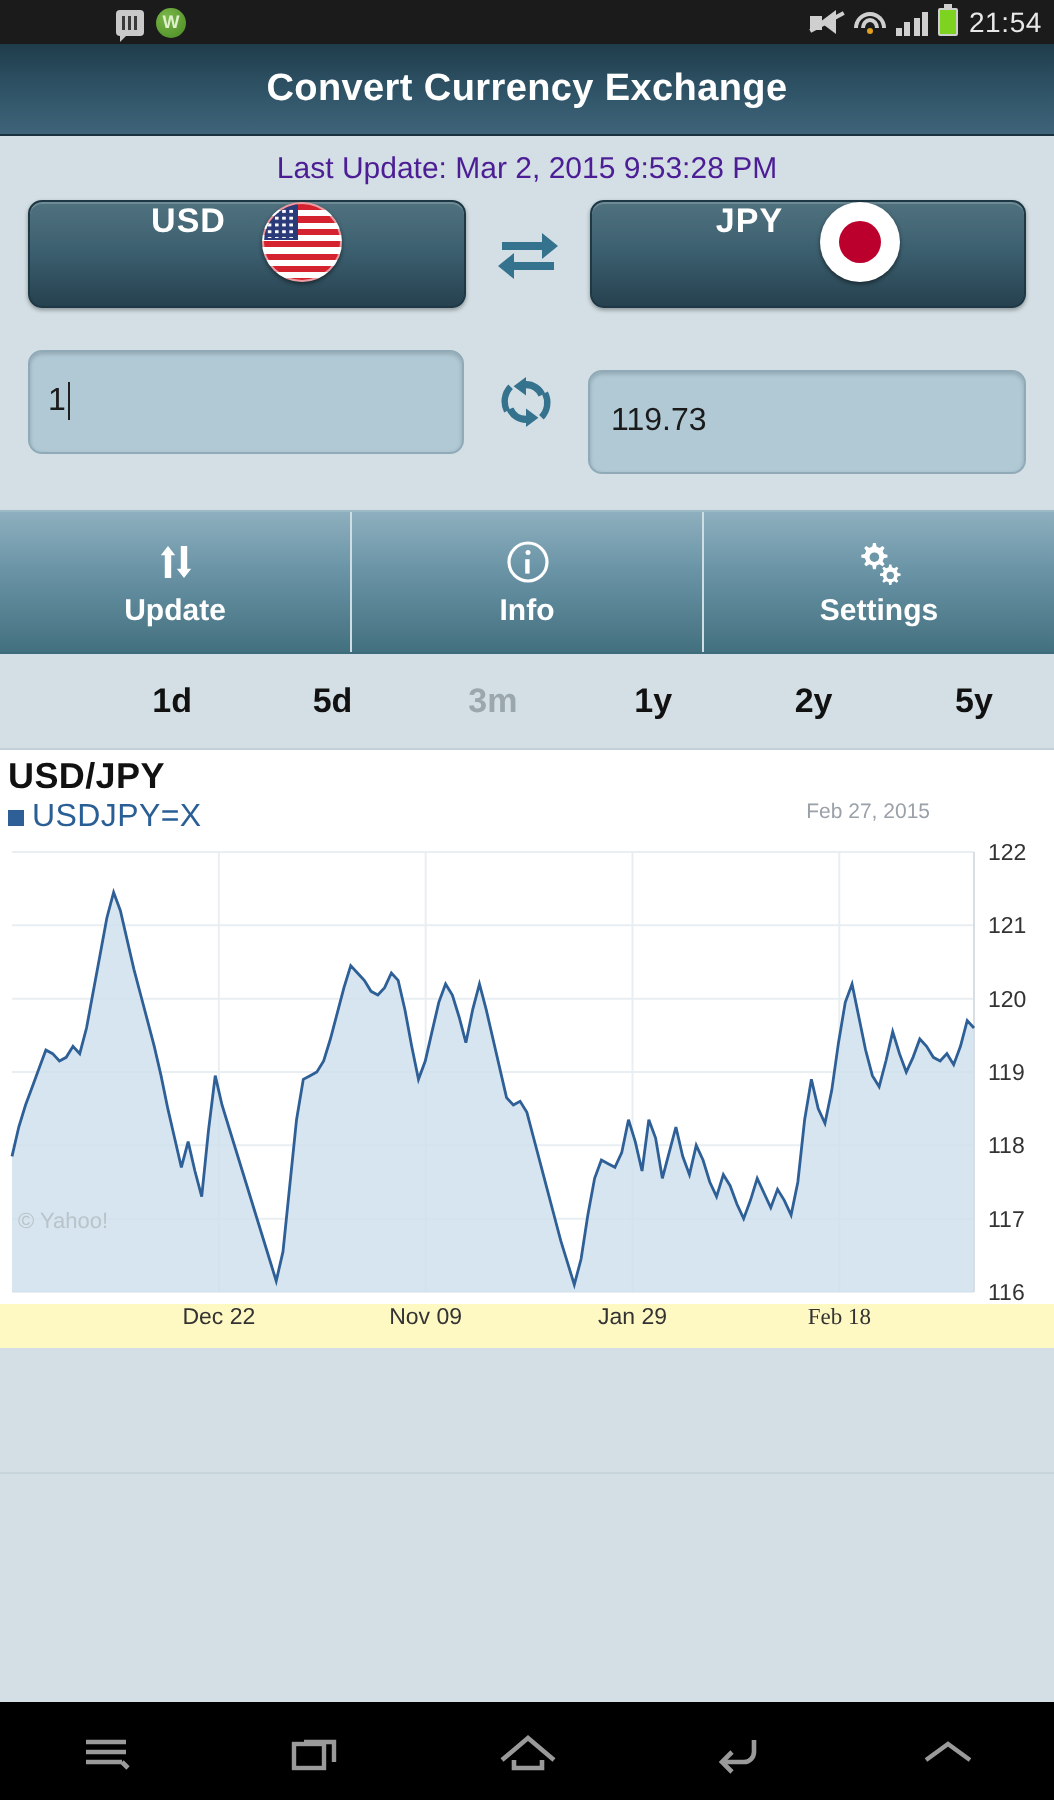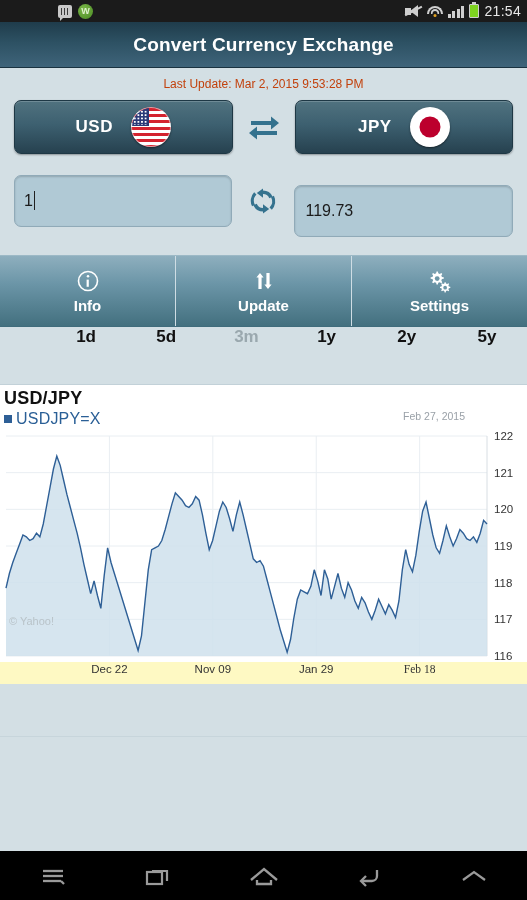--- a/index.html
+++ b/index.html
@@ -76,32 +76,32 @@
   .titlebar{
     height:46px; display:flex;align-items:center;justify-content:center;
     background:linear-gradient(to bottom,#1f3c4b 0%,#2d5163 45%,#3f647a 100%);
     border-bottom:1px solid #1a3240;
   }
   .titlebar .t{ color:#fff;font-size:19px;font-weight:bold; letter-spacing:.2px;}
 
   
   .lastupd{
     height:32px;display:flex;align-items:center;justify-content:center;
-    color:#c2410c;font-size:12px;
+    color:#4c1d95;font-size:15px;
   }
 
   
   .conv{ padding:0 14px; }
   .row{ display:flex;align-items:center; }
   .cur-btn{
     flex:1; height:54px; border-radius:7px;
     background:linear-gradient(to bottom,#50727f 0%,#3d6070 45%,#26414f 100%);
     border:1px solid #1e3845;
     box-shadow:inset 0 1px 0 rgba(255,255,255,.18), 0 1px 2px rgba(0,0,0,.35);
-    display:flex;align-items:center;justify-content:center;gap:18px;
+    display:flex;align-items:flex-start;justify-content:center;gap:18px;
   }
   .cur-code{ color:#fff;font-size:17px;font-weight:bold;letter-spacing:.5px; }
   .flag{
     width:40px;height:40px;border-radius:50%;overflow:hidden;position:relative;
     border:1px solid rgba(255,255,255,.55);
     box-shadow:0 1px 2px rgba(0,0,0,.5);
   }
   .flag-us{
     background:repeating-linear-gradient(to bottom,
       #d4232f 0 3.1px,#ffffff 3.1px 6.2px);
@@ -149,21 +149,21 @@
   }
   .act{
     flex:1;display:flex;flex-direction:column;align-items:center;justify-content:center;gap:4px;
     color:#fff;
   }
   .act + .act{ border-left:1px solid #cfdde4; }
   .act .lbl{ font-size:15px;font-weight:bold; }
 
   
   .ranges{
-    height:58px;display:flex;
+    height:48px;display:flex;align-items:center;
     background:#d3dfe4;border-bottom:1px solid #c2d1d8;padding-left:46px;
   }
   .rng{
     flex:1;text-align:center;font-size:17px;font-weight:bold;color:#111;
   }
   .rng.dim{ color:#9aa8ae; }
 
   
   .chartwrap{ background:#fff; padding:0; position:relative; height:290px; }
   .ch-title{ font-size:18px;font-weight:bold;color:#111;padding:3px 0 0 4px;letter-spacing:.2px;}
@@ -260,32 +260,32 @@
       </div>
       <div class="amount right">
         <span class="val">119.73</span>
       </div>
     </div>
   </div>
 
   <div class="actionbar">
     <div class="act">
       <svg width="24" height="24" viewBox="0 0 24 24">
+        <path fill="#fff" d="M8 4 L11.6 8.6 L9.6 8.6 L9.6 20 L6.4 20 L6.4 8.6 L4.4 8.6 Z"></path>
+        <path fill="#fff" d="M16 20 L12.4 15.4 L14.4 15.4 L14.4 4 L17.6 4 L17.6 15.4 L19.6 15.4 Z"></path>
+      </svg>
+      <span class="lbl">Update</span>
+    </div>
+    <div class="act">
+      <svg width="24" height="24" viewBox="0 0 24 24">
         <circle cx="12" cy="12" r="9.5" fill="none" stroke="#fff" stroke-width="1.6"></circle>
         <circle cx="12" cy="7.2" r="1.25" fill="#fff"></circle>
         <path d="M10.6 10.6 h2.2 v7.2 h-2.2 z" fill="#fff"></path>
       </svg>
       <span class="lbl">Info</span>
-    </div>
-    <div class="act">
-      <svg width="24" height="24" viewBox="0 0 24 24">
-        <path fill="#fff" d="M8 4 L11.6 8.6 L9.6 8.6 L9.6 20 L6.4 20 L6.4 8.6 L4.4 8.6 Z"></path>
-        <path fill="#fff" d="M16 20 L12.4 15.4 L14.4 15.4 L14.4 4 L17.6 4 L17.6 15.4 L19.6 15.4 Z"></path>
-      </svg>
-      <span class="lbl">Update</span>
     </div>
     <div class="act">
       <svg width="26" height="24" viewBox="0 0 26 24">
         <g fill="#fff">
           <path d="M9.5 2.5 l1.4 .0 l.35 1.8 l1.5 .65 l1.55 -1 l1 1 l-1 1.55 l.65 1.5 l1.8 .35 l0 1.4 l-1.8 .35 l-.65 1.5 l1 1.55 l-1 1 l-1.55 -1 l-1.5 .65 l-.35 1.8 l-1.4 0 l-.35 -1.8 l-1.5 -.65 l-1.55 1 l-1 -1 l1 -1.55 l-.65 -1.5 l-1.8 -.35 l0 -1.4 l1.8 -.35 l.65 -1.5 l-1 -1.55 l1 -1 l1.55 1 l1.5 -.65 Z"></path>
           <circle cx="10.2" cy="9.6" r="2.4" fill="#6d96a6"></circle>
           <path d="M17.6 13.2 l1.1 0 l.28 1.42 l1.18 .5 l1.22 -.78 l.78 .78 l-.78 1.22 l.5 1.18 l1.42 .28 l0 1.1 l-1.42 .28 l-.5 1.18 l.78 1.22 l-.78 .78 l-1.22 -.78 l-1.18 .5 l-.28 1.42 l-1.1 0 l-.28 -1.42 l-1.18 -.5 l-1.22 .78 l-.78 -.78 l.78 -1.22 l-.5 -1.18 l-1.42 -.28 l0 -1.1 l1.42 -.28 l.5 -1.18 l-.78 -1.22 l.78 -.78 l1.22 .78 l1.18 -.5 Z"></path>
           <circle cx="18.15" cy="18.7" r="1.85" fill="#6d96a6"></circle>
         </g>
       </svg>

